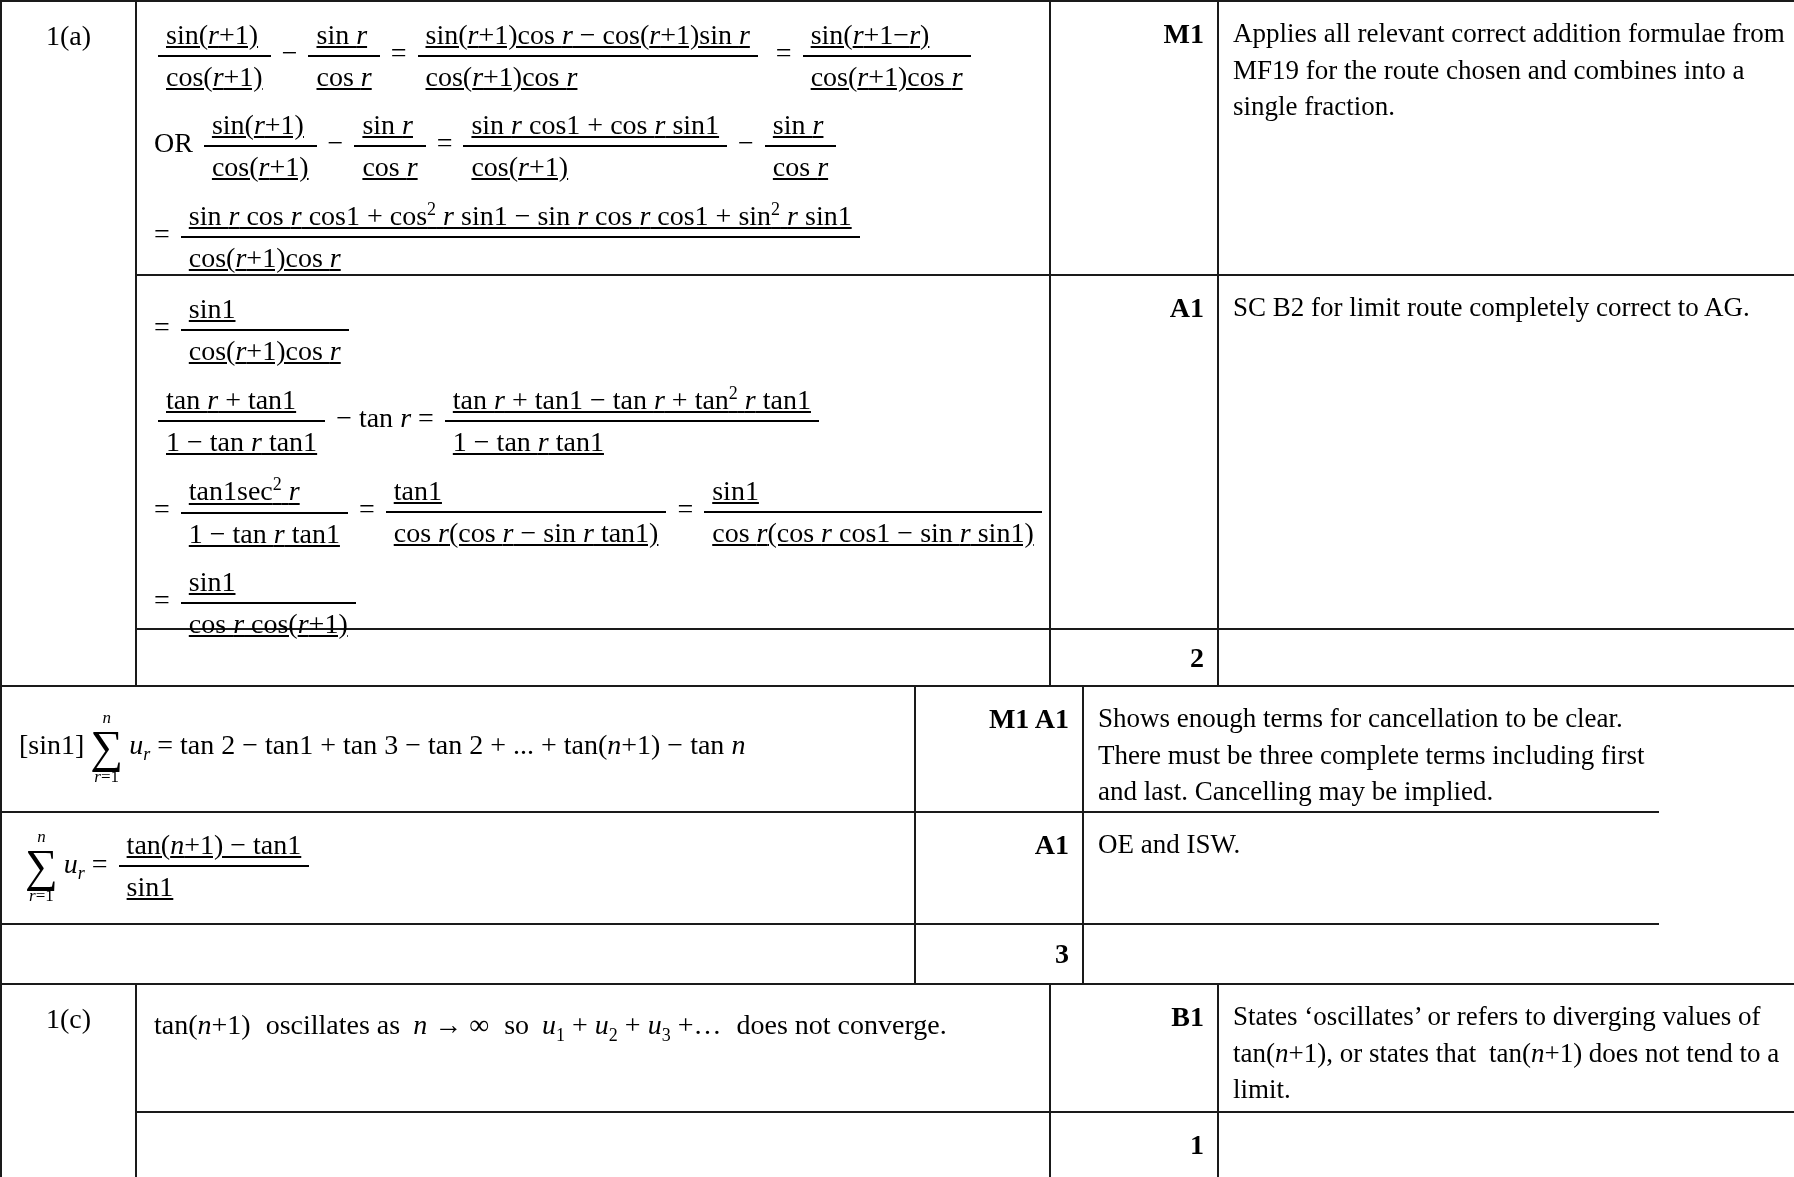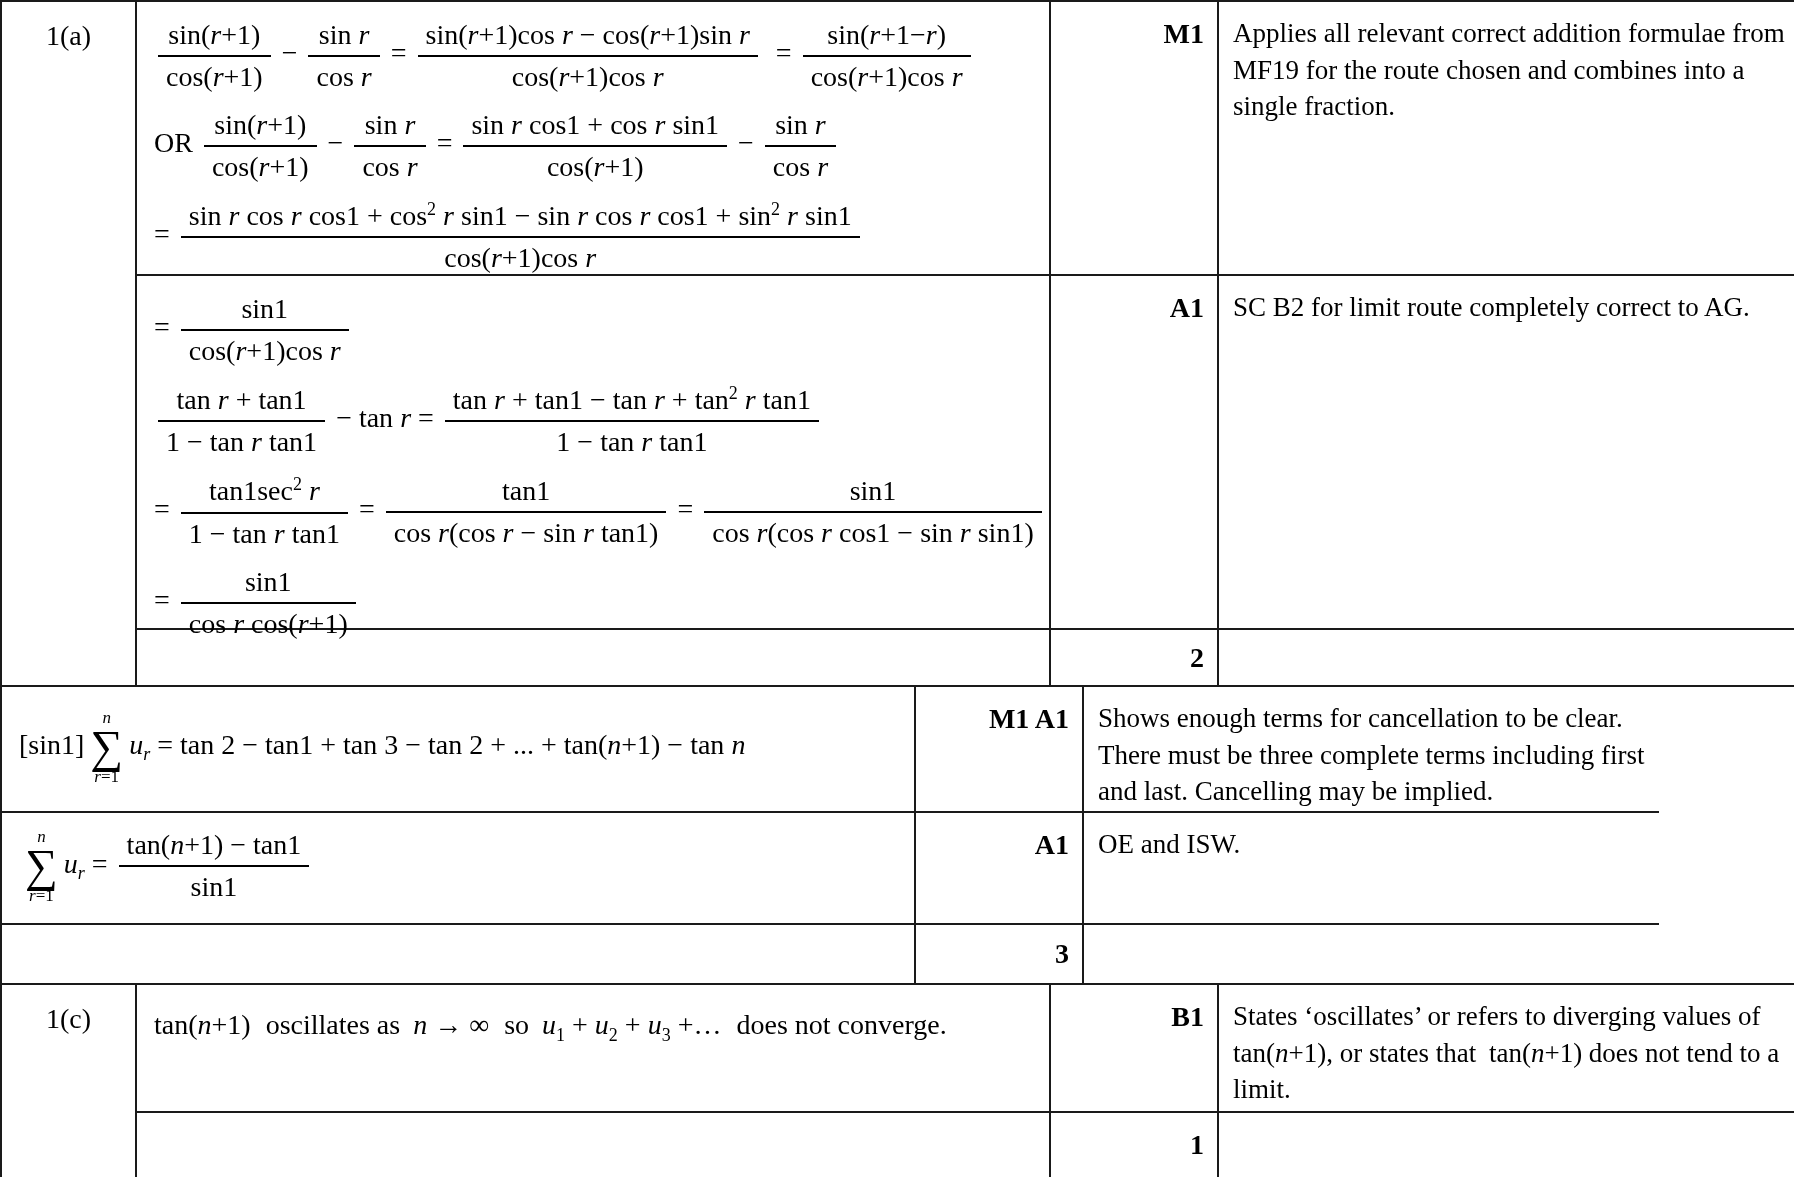--- a/index.html
+++ b/index.html
@@ -20,21 +20,21 @@
   .mcell.total{display:flex;align-items:center;justify-content:flex-end;padding:0 13px 0 0;}
   .gcell{width:585px;box-sizing:border-box;font-size:27px;line-height:1.36;
          padding:13px 14px 0 14px;flex-shrink:0;}
   .math{font-size:28px;padding:6px 0 0 17px;}
   .math.nopad{padding:0 0 0 17px;}
   .math-line{white-space:nowrap;margin:10px 0 14px 0;}
   .math-inline .math-line{white-space:normal;margin:0;}
   
   .mi{font-style:italic;}
   .msp{display:inline-block;}
-  .mfrac{display:inline-block;vertical-align:middle;text-align:center;margin:0 4px;}
+  .mfrac{display:inline-block;vertical-align:middle;text-align:left;margin:0 4px;text-decoration:underline;}
   .mnum{display:block;border-bottom:2px solid #000;padding:1px 8px 4px;}
   .mden{display:block;padding:4px 8px 1px;}
   sup.msup{font-size:18px;}
   sub.msub{font-size:18px;}
   .mbig{display:inline-flex;flex-direction:column;align-items:center;
         vertical-align:middle;margin:0 6px;line-height:1;}
   .mop{font-size:46px;line-height:0.85;}
   .mlim{font-size:17px;line-height:1.15;}
 </style>
 </head>

